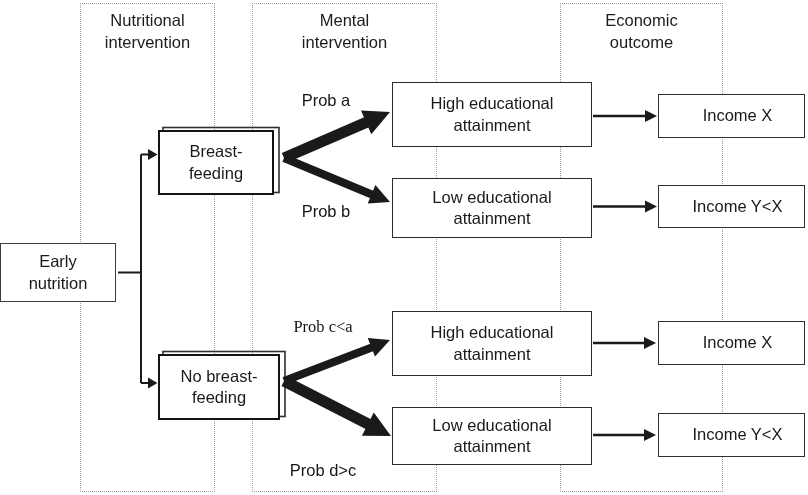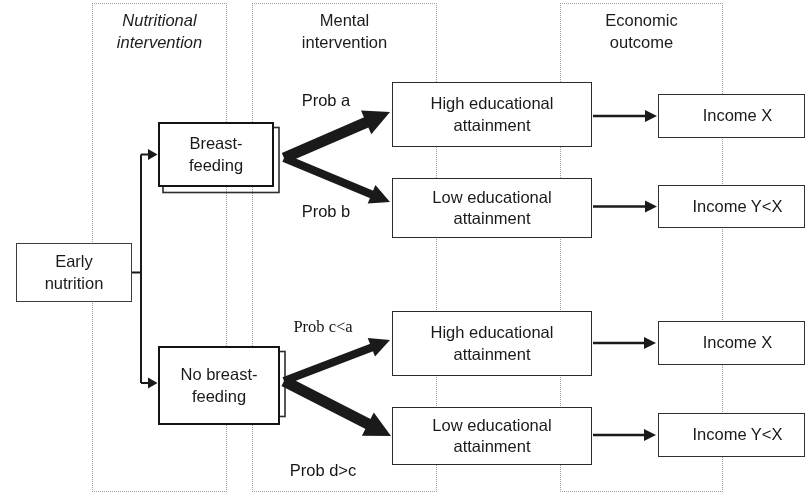--- a/index.html
+++ b/index.html
@@ -19,45 +19,45 @@
   }
   .col-header{
     position:absolute;
     top:6px;left:0;right:0;
     text-align:center;
     font-size:16.5px;
     line-height:1.32;
     white-space:pre-line;
     color:#1c1c1c;
   }
-  #col1{left:92px;top:3px;width:135px;height:489px;font-style:italic;}
+  #col1{left:80px;top:3px;width:135px;height:489px;}
   #col2{left:252px;top:3px;width:185px;height:489px;}
   #col3{left:560px;top:3px;width:163px;height:489px;}
 
   svg#wires{position:absolute;left:0;top:0;z-index:2;}
 
   .node{
     position:absolute;
     box-sizing:border-box;
     background:#fff;
     display:flex;align-items:center;justify-content:center;
     text-align:center;
     font-size:16.5px;
     line-height:1.28;
     white-space:pre-line;
     z-index:3;
   }
   .plain{border:1.7px solid #3c3c3c;}
-  .choice{border:2.6px solid #141414;}
+  .choice{border:2.6px solid #141414;margin-top:8px;}
   .ed{border:1.8px solid #2b2b2b;}
   .income{border:1.6px solid #2f2f2f;padding-left:12px;}
 
-  #early{left:16px;top:243px;width:116px;height:59px;}
+  #early{left:0;top:243px;width:116px;height:59px;}
   #breast{left:158px;top:122px;width:116px;height:65px;}
-  #nobreast{left:158px;top:346px;width:122px;height:79px;text-align:center;}
+  #nobreast{left:158px;top:346px;width:122px;height:66px;text-align:center;}
   #high1{left:392px;top:82px;width:200px;height:65px;}
   #low1{left:392px;top:178px;width:200px;height:60px;}
   #high2{left:392px;top:311px;width:200px;height:65px;}
   #low2{left:392px;top:407px;width:200px;height:58px;}
   #inc1{left:658px;top:94px;width:147px;height:44px;}
   #inc2{left:658px;top:185px;width:147px;height:43px;}
   #inc3{left:658px;top:321px;width:147px;height:44px;}
   #inc4{left:658px;top:413px;width:147px;height:44px;}
 
   .edge-label{

